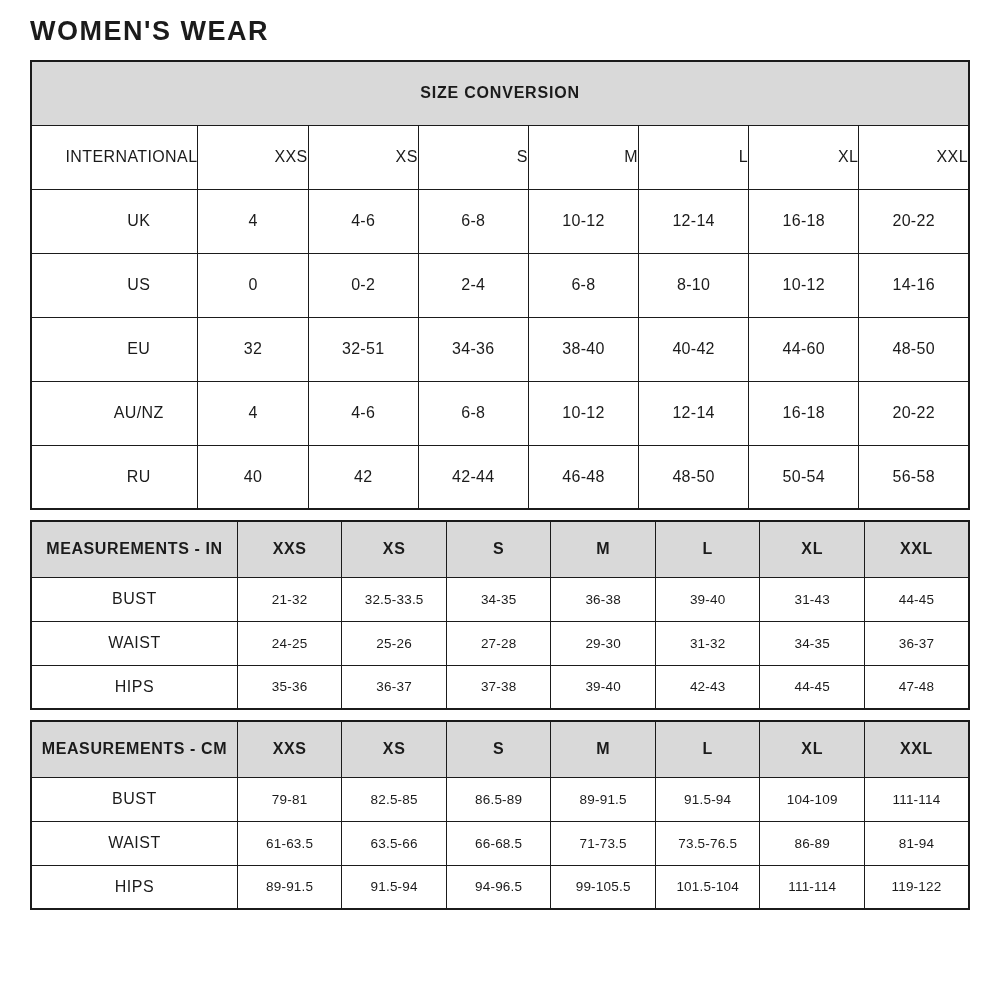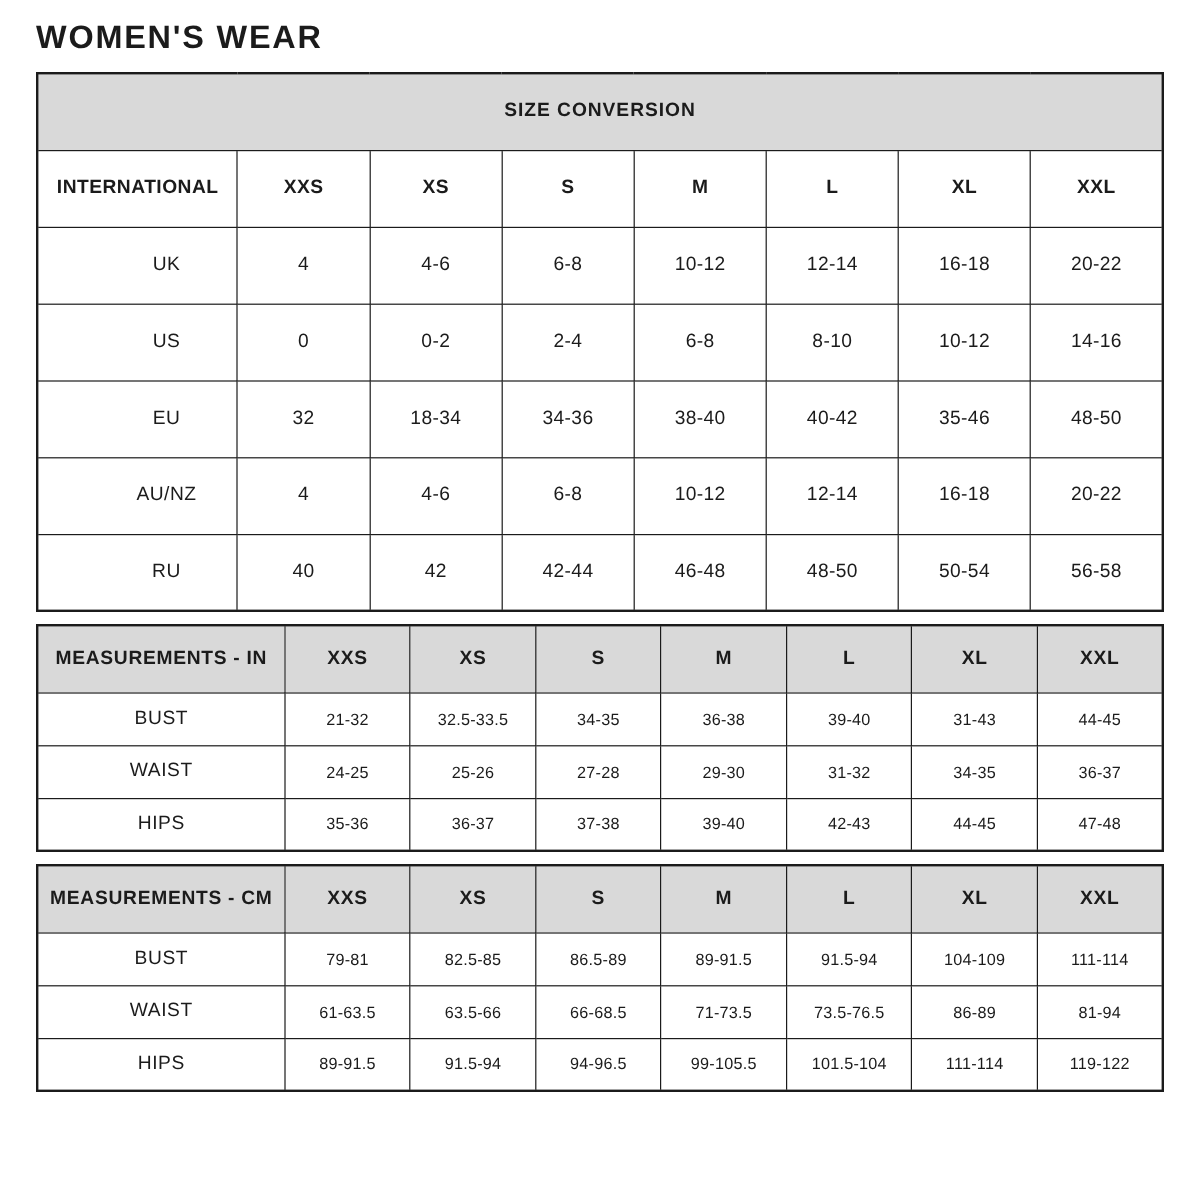--- a/index.html
+++ b/index.html
@@ -37,24 +37,25 @@
     background: #d9d9d9;
     height: 55px;
     font-size: 16px;
     font-weight: 700;
     letter-spacing: 0.8px;
   }
   
   .tbl-conv tr { height: 64px; }
   .tbl-conv tr.cols th {
     height: 56px;
-    font-weight: 700;
+    font-weight: 400;
     font-size: 16px;
     background: #ffffff;
     letter-spacing: 0.4px;
+    text-align: right;
   }
   .tbl-conv tbody th {
     font-weight: 400;
     font-size: 16px;
     letter-spacing: 0.4px;
     padding-left: 48px;
   }
   .tbl-conv tbody td { font-size: 16px; letter-spacing: 0.3px; }
   
   .tbl-meas tr { height: 44px; }
@@ -123,25 +124,25 @@
           <td>0-2</td>
           <td>2-4</td>
           <td>6-8</td>
           <td>8-10</td>
           <td>10-12</td>
           <td>14-16</td>
         </tr>
         <tr>
           <th>EU</th>
           <td>32</td>
-          <td>18-34</td>
+          <td>32-51</td>
           <td>34-36</td>
           <td>38-40</td>
           <td>40-42</td>
-          <td>35-46</td>
+          <td>44-60</td>
           <td>48-50</td>
         </tr>
         <tr>
           <th>AU/NZ</th>
           <td>4</td>
           <td>4-6</td>
           <td>6-8</td>
           <td>10-12</td>
           <td>12-14</td>
           <td>16-18</td>

